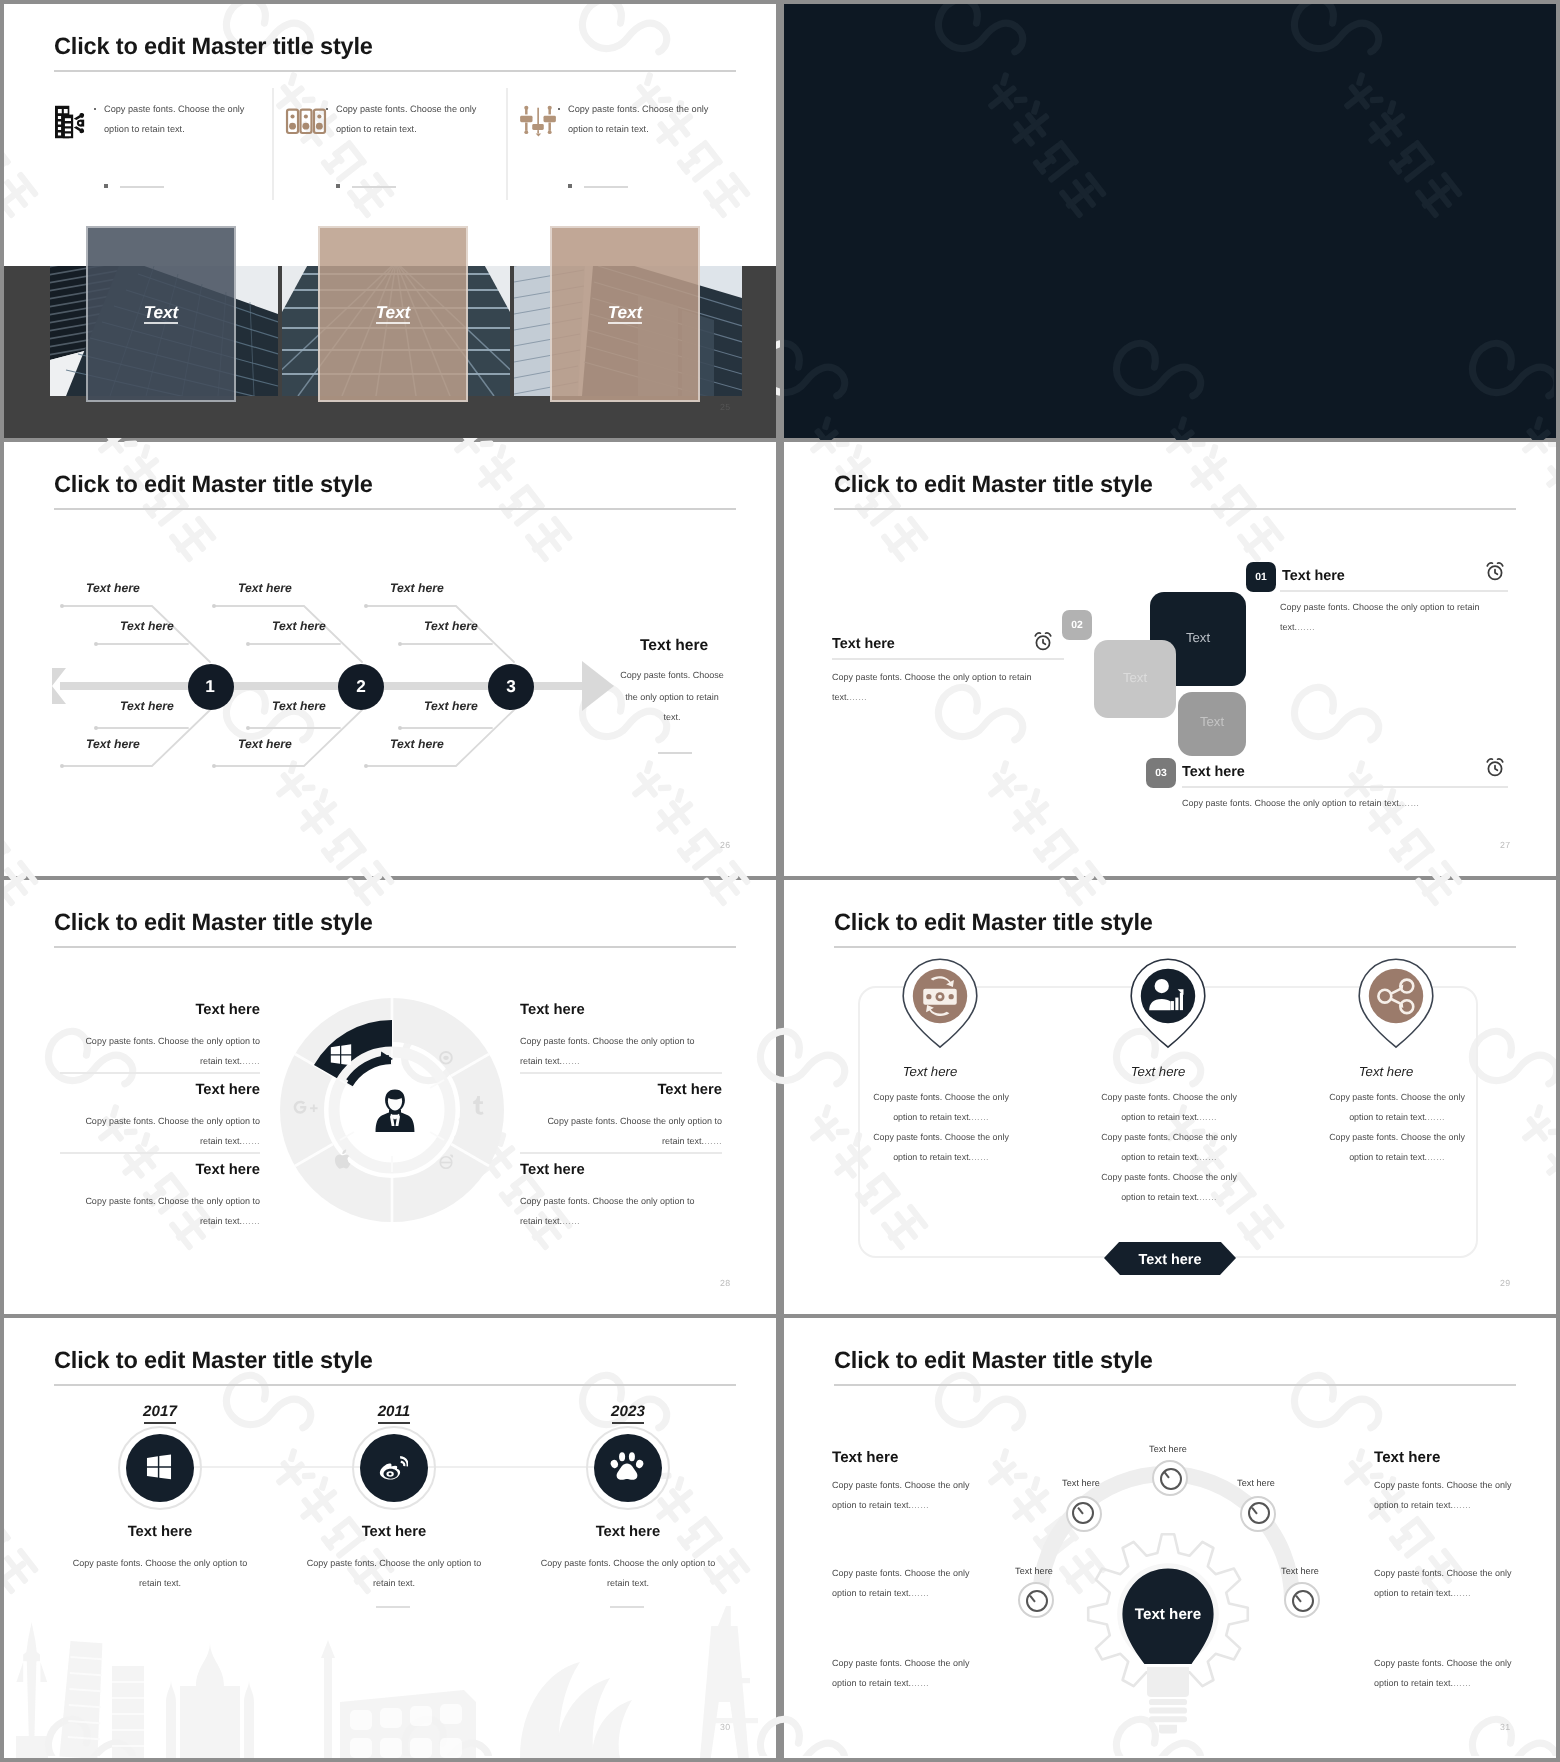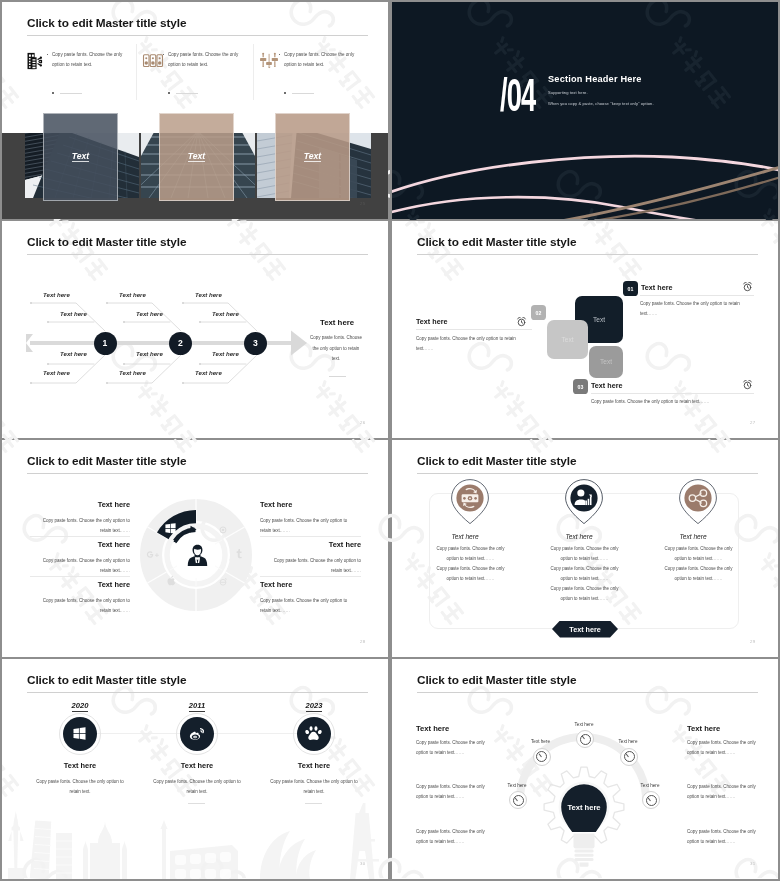--- a/index.html
+++ b/index.html
@@ -347,33 +347,20 @@
         <span>Text</span>
       </div>
     <div class="ovl" style="left:157px;background:rgba(186,157,137,.85)">
         <span>Text</span>
       </div>
     <div class="ovl" style="left:273px;background:rgba(184,154,134,.87)">
         <span>Text</span>
       </div>
     <div class="pgno">25</div>
   </div>
-  <div class="slide s2">
-
-    <div class="num2">/04</div>
-    <div class="hdr2">Section Header Here</div>
-    <div class="sub2a">Supporting text here.</div>
-    <div class="sub2b">When you copy &amp; paste, choose "keep text only" option.</div>
-    <svg class="wave2" width="386" height="80" viewBox="0 0 386 80">
-      <path d="M-4 54 C 80 24, 200 14, 280 18 C 330 21, 365 26, 392 32" stroke="#f4d7df" stroke-width="2.8" fill="none"></path>
-      <path d="M-4 74 C 70 54, 160 54, 230 68 C 290 80, 340 88, 392 92" stroke="#f4d7df" stroke-width="2.6" fill="none"></path>
-      <path d="M158 84 C 240 70, 320 48, 392 27" stroke="#9c8471" stroke-width="3" fill="none"></path>
-      <path d="M188 84 C 258 74, 330 56, 392 37" stroke="#7e6a5a" stroke-width="2.2" fill="none"></path>
-    </svg>
-  </div>
   <div class="slide s3">
     <div class="stitle">Click to edit Master title style</div>
     <div class="srule"></div>
     <svg class="fish" width="320" height="120" viewBox="0 0 320 120">
 
       <g stroke="#dadada" stroke-width="0.9" fill="none" stroke-linecap="round">
         <path d="M5 10 L50 10 L79 38"></path>
         <path d="M22 29 L68 29"></path>
         <path d="M22 71 L68 71"></path>
         <path d="M5 90 L50 90 L79 62"></path>
@@ -642,21 +629,21 @@
     <div class="ribbon">
         <span>Text here</span>
       </div>
     <div class="pgno">29</div>
   </div>
   <div class="slide s7">
     <div class="stitle">Click to edit Master title style</div>
     <div class="srule"></div>
     <div class="tl7"></div>
 
-    <div class="yr yr1"><i>2020</i></div>
+    <div class="yr yr1"><i>2017</i></div>
     <div class="yr yr2"><i>2011</i></div>
     <div class="yr yr3"><i>2023</i></div>
 
     <div class="ic7 ic7a">
         <span class="ring7"></span>
         <span class="disc7">
           <svg viewBox="0 0 16 16" width="13" height="13">
             <path fill="#fff" d="M0.6 2.4 L7.3 1.4 L7.3 7.5 L0.6 7.5Z M8.2 1.3 L15.4 0.3 L15.4 7.5 L8.2 7.5Z M0.6 8.4 L7.3 8.4 L7.3 14.5 L0.6 13.5Z M8.2 8.4 L15.4 8.4 L15.4 15.6 L8.2 14.6Z"></path>
           </svg>
         </span>

